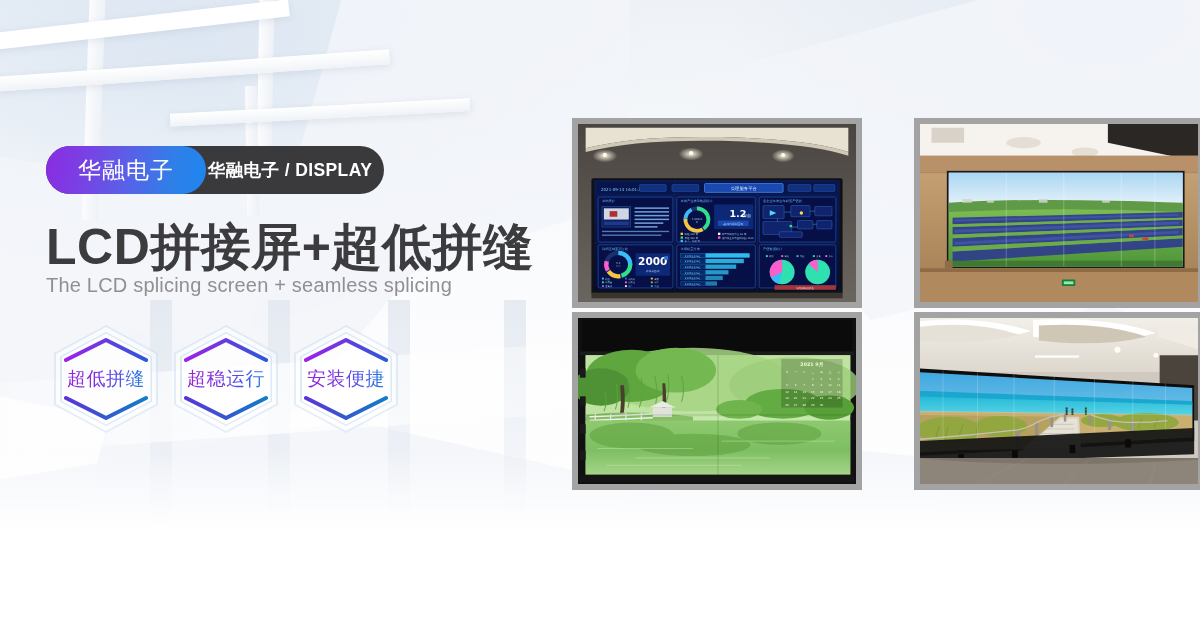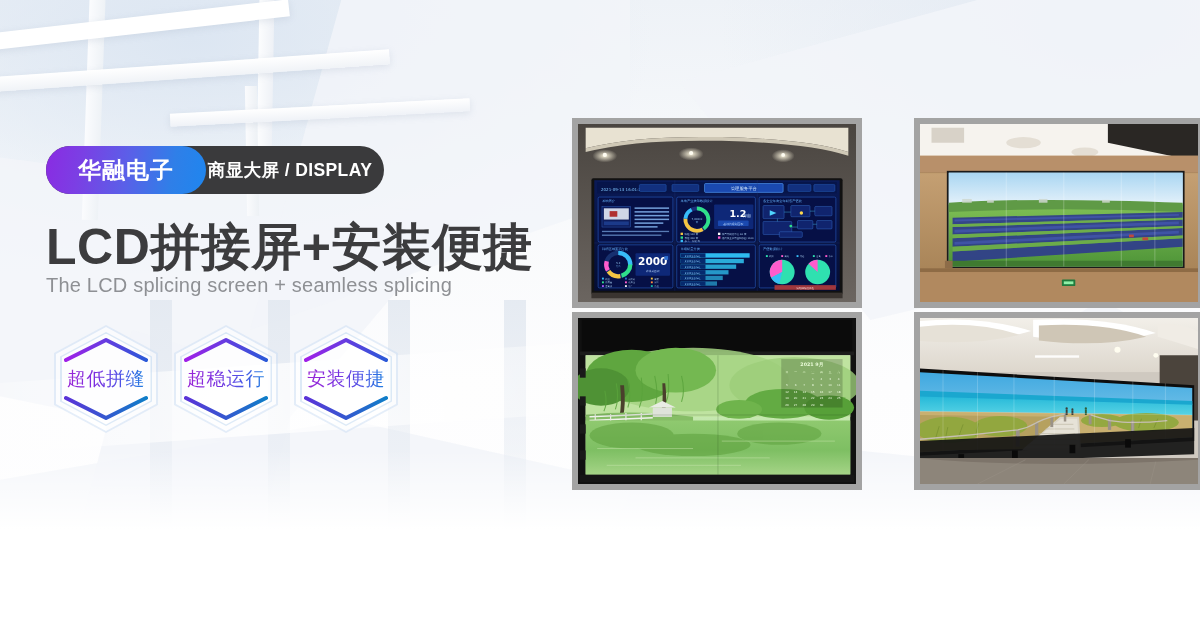--- a/index.html
+++ b/index.html
@@ -81,21 +81,21 @@
   .badge-row { display:flex; align-items:stretch; height:48px; width:338px; position:relative; }
   .badge-dark {
     position:absolute; left:0; top:0; width:338px; height:48px;
     background:#3a3a3c; border-radius:24px;
   }
   .badge-brand {
     position:relative; z-index:2;
     width:160px; height:48px; border-radius:24px;
     background:linear-gradient(100deg,#8a2be2 0%,#7b3fe4 22%,#5b5fe8 50%,#2f7fe8 78%,#1e86ef 100%);
     display:flex; align-items:center; justify-content:center;
-    color:#ffffff; font-size:23px; font-weight:bold; letter-spacing:1px;
+    color:#ffffff; font-size:23px; font-weight:normal; letter-spacing:1px;
   }
   .badge-sub {
     position:relative; z-index:2; flex:1; height:48px;
     display:flex; align-items:center; justify-content:center;
     color:#ffffff; font-size:17.5px; font-weight:bold; letter-spacing:.4px;
     padding-right:10px;
   }
 
   .headline {
     margin-top:26px;
@@ -194,25 +194,25 @@
   <div class="floor"></div>
 
   <div id="left-panel">
 
     <div class="badge-row">
       <div class="badge-dark"></div>
       <div class="badge-brand">
         <span>华融电子</span>
       </div>
       <div class="badge-sub">
-        <span>商显大屏 / DISPLAY</span>
+        <span>华融电子 / DISPLAY</span>
       </div>
     </div>
 
-    <div class="headline">LCD拼接屏+安装便捷</div>
+    <div class="headline">LCD拼接屏+超低拼缝</div>
     <div class="subhead">The LCD splicing screen + seamless splicing</div>
 
     <div id="features">
 
       <div class="hex">
         <span class="ring"></span>
         <span class="ring2"></span>
         <svg class="chev chev-top" viewBox="0 0 84 26">
           <defs>
               <linearGradient id="gA" x1="0" y1="0" x2="1" y2="0">

